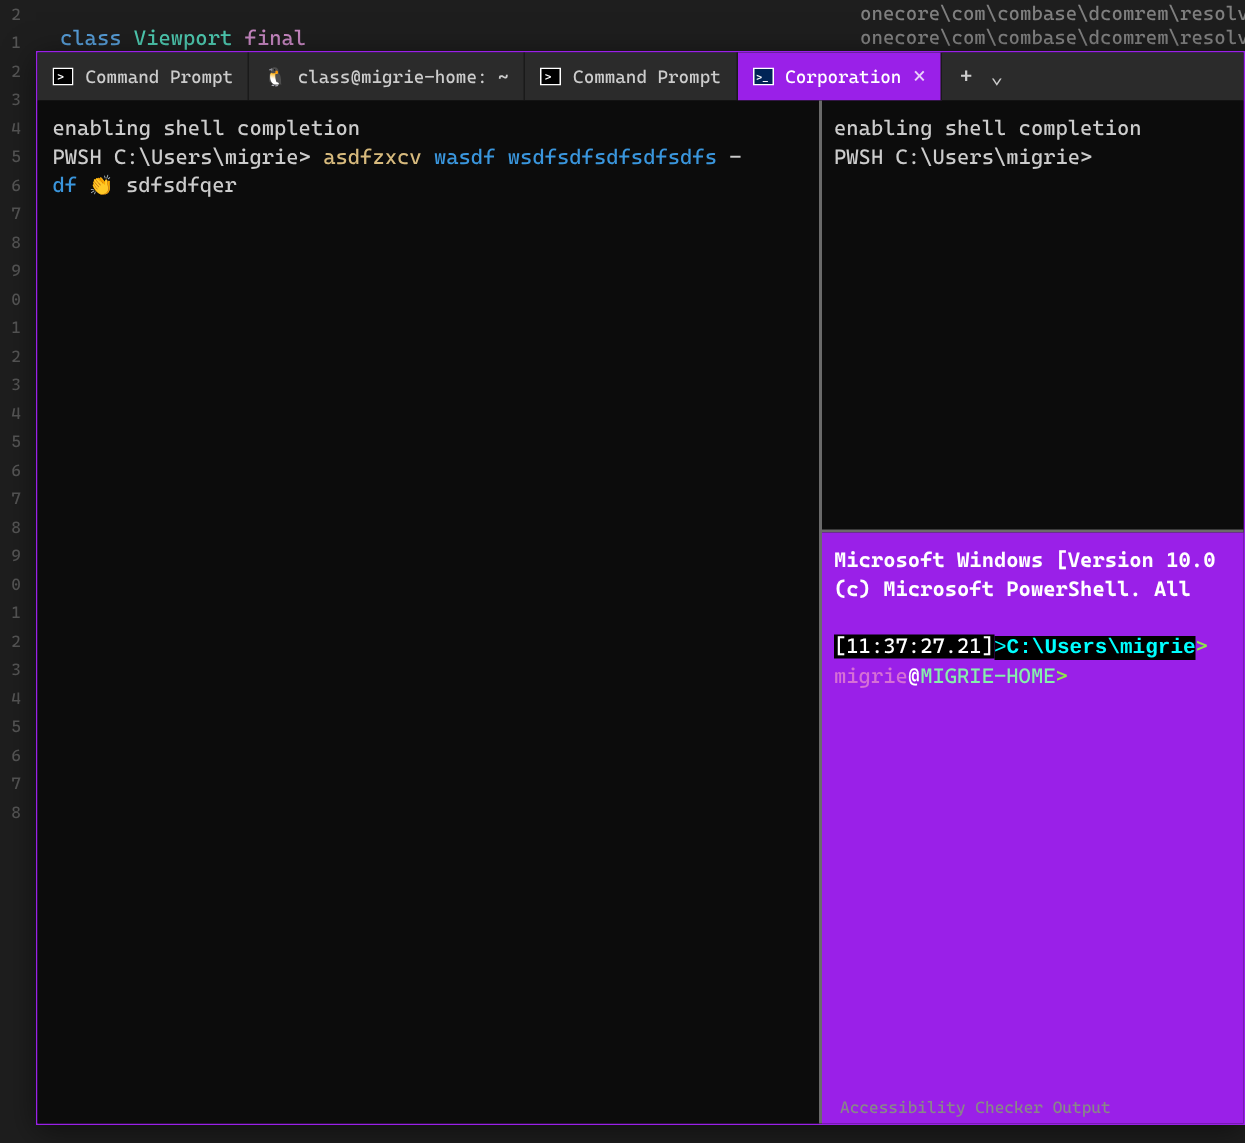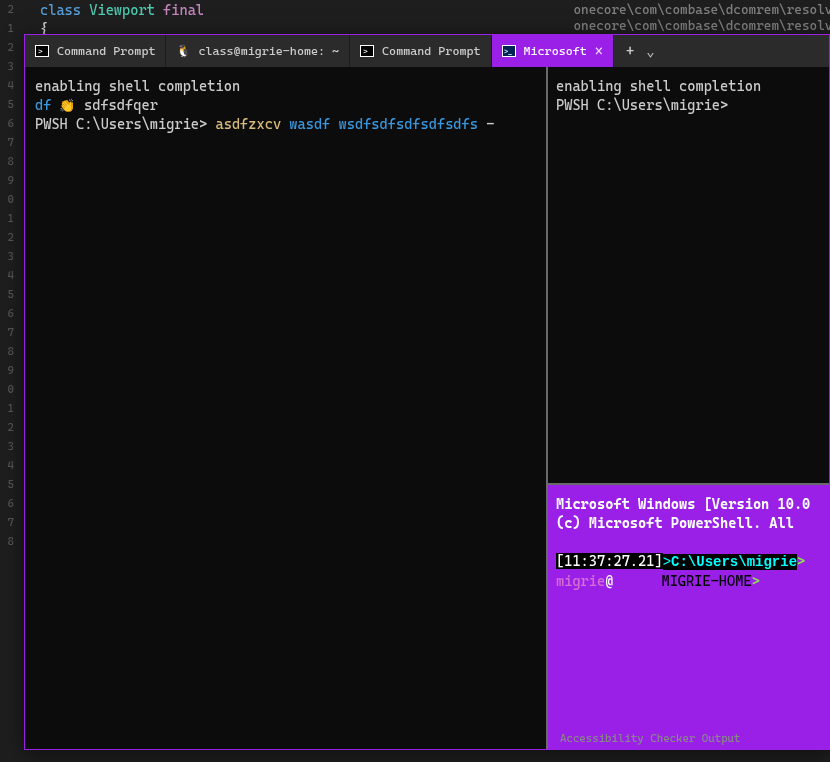--- a/index.html
+++ b/index.html
@@ -29,20 +29,21 @@
     font-size: 11px;
     line-height: 19px;
     text-align: right;
     padding-right: 4px;
     overflow: hidden;
   }
   .bg-code-line {
     position: absolute;
     left: 40px;
     font-size: 14px;
+    margin-top: 16px;
   }
   .kw-class { color: #569cd6; }
   .kw-final { color: #c586c0; }
   .kw-type { color: #4ec9b0; }
   .bg-path { color: #808080; font-size: 13px; }
 
   .terminal-window {
     position: absolute;
     left: 24px;
     top: 34px;
@@ -123,38 +124,38 @@
     background: #0c0c0c;
     color: #ccc;
     padding: 10px 8px;
     line-height: 19px;
     font-size: 14px;
     border-bottom: 2px solid #6a6a6a;
     overflow: hidden;
     white-space: nowrap;
   }
   .pane-right-bottom {
-    height: 264px;
+    height: 394px;
     background: #9a20e8;
     color: #fff;
     padding: 10px 8px;
     line-height: 19px;
     font-size: 14px;
     overflow: hidden;
     white-space: nowrap;
   }
 
   .cmd-cyan { color: #3a96dd; }
   .cmd-yellow { color: #d7ba7d; }
   .emoji { font-size: 13px; }
   .highlight-black { background: #000; color: #fff; padding: 0 0; }
   .highlight-cyan { color: #00ffff; font-family: Liberation Mono, monospace; }
   .txt-lime { color: #8fe64a; }
   .txt-pink { color: #d670d6; }
-  .txt-purple-on-purple { color: #000000; padding-left: 48px; }
+  .txt-purple-on-purple { color: #86efac; }
 
   .status-bar {
     position: absolute;
     bottom: 16px;
     left: 0;
     right: 0;
     height: 14px;
     color: #888;
     font-size: 11px;
     padding-left: 560px;
@@ -240,42 +241,42 @@
       </span>
       <span>Command Prompt</span>
     </div>
     <div class="tab active">
       <span class="tab-icon ps-icon">
         <svg width="14" height="12" viewBox="0 0 14 12">
             <rect x="0.5" y="0.5" width="13" height="11" stroke-width="1"></rect>
             <text x="2" y="9" fill="#fff" font-size="7">&gt;_</text>
           </svg>
       </span>
-      <span>Microsoft</span>
+      <span>Corporation</span>
       <span class="close">×</span>
     </div>
     <div class="tab-controls">
       <span>+</span>
       <span>⌄</span>
     </div>
   </div>
 
   <div class="panes">
     <div class="pane-left">
       <div>enabling shell completion</div>
-      <div>
-        <span class="cmd-cyan">df</span>
-        <span class="emoji">👏</span>
-        <span>sdfsdfqer</span>
-      </div>
       <div>
         <span>PWSH C:\Users\migrie&gt;</span>
         <span class="cmd-yellow">asdfzxcv</span>
         <span class="cmd-cyan"> <span>wasdf wsdfsdfsdfsdfsdfs</span></span>
         <span style="color:#ccc;">-</span>
+      </div>
+      <div>
+        <span class="cmd-cyan">df</span>
+        <span class="emoji">👏</span>
+        <span>sdfsdfqer</span>
       </div>
     </div>
 
     <div class="pane-right">
       <div class="pane-right-top">
         <div>enabling shell completion</div>
         <div>PWSH C:\Users\migrie&gt;</div>
       </div>
       <div class="pane-right-bottom">
         <div><b>Microsoft Windows [Version 10.0</b></div>

